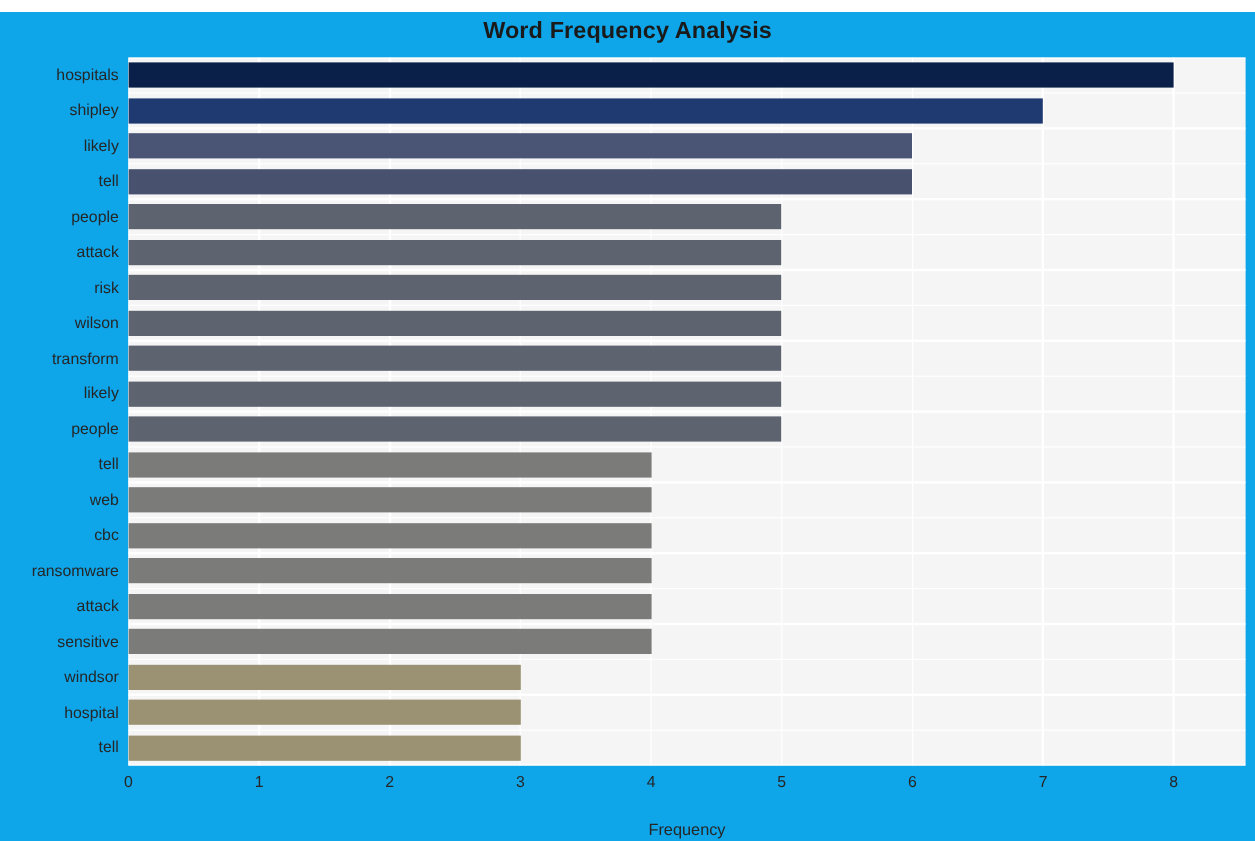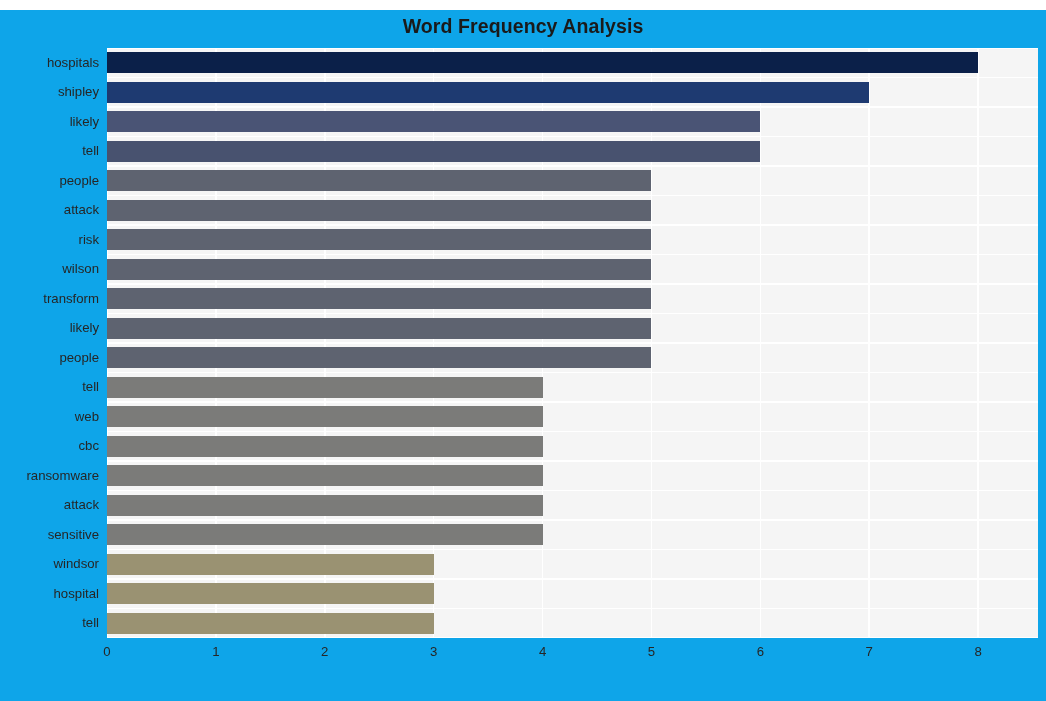--- a/index.html
+++ b/index.html
@@ -212,14 +212,15 @@
       <div class="xtick" style="left: 108.889px;">1</div>
       <div class="xtick" style="left: 217.778px;">2</div>
       <div class="xtick" style="left: 326.667px;">3</div>
       <div class="xtick" style="left: 435.556px;">4</div>
       <div class="xtick" style="left: 544.444px;">5</div>
       <div class="xtick" style="left: 653.333px;">6</div>
       <div class="xtick" style="left: 762.222px;">7</div>
       <div class="xtick" style="left: 871.111px;">8</div>
     </div>
 
+  <div id="x-axis-label">Frequency</div>
 
 </div>
 
 </body></html>

